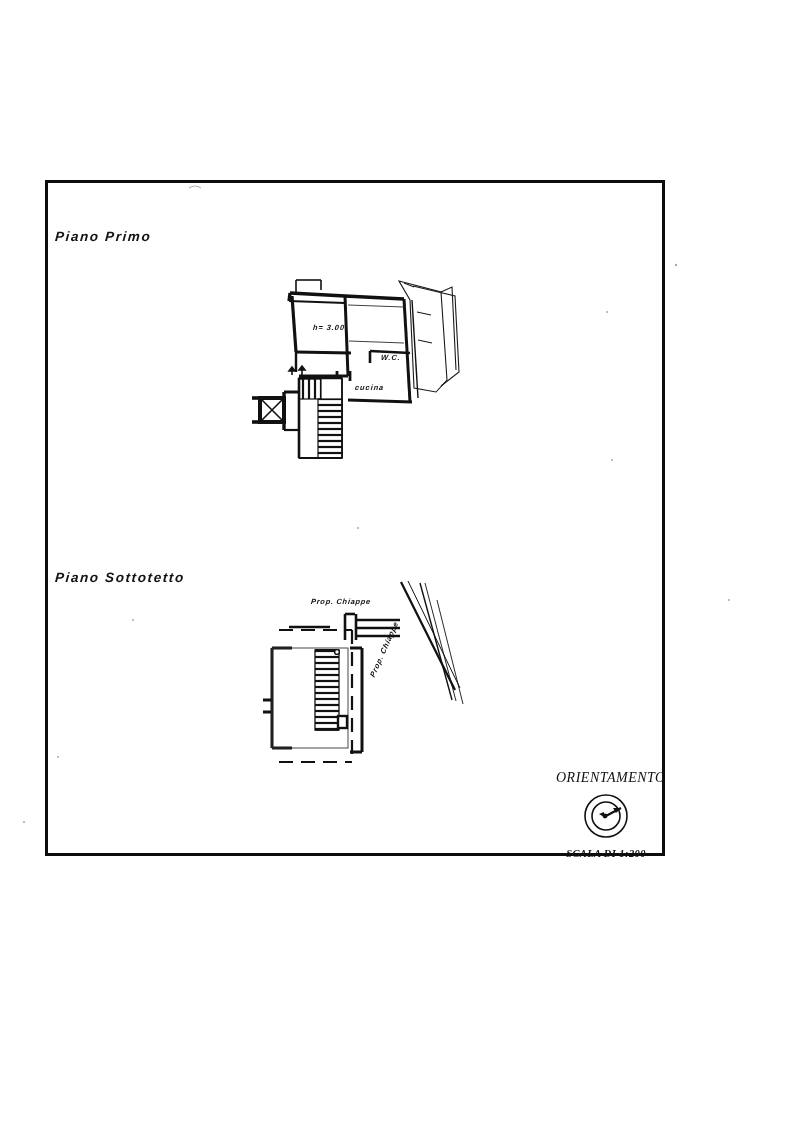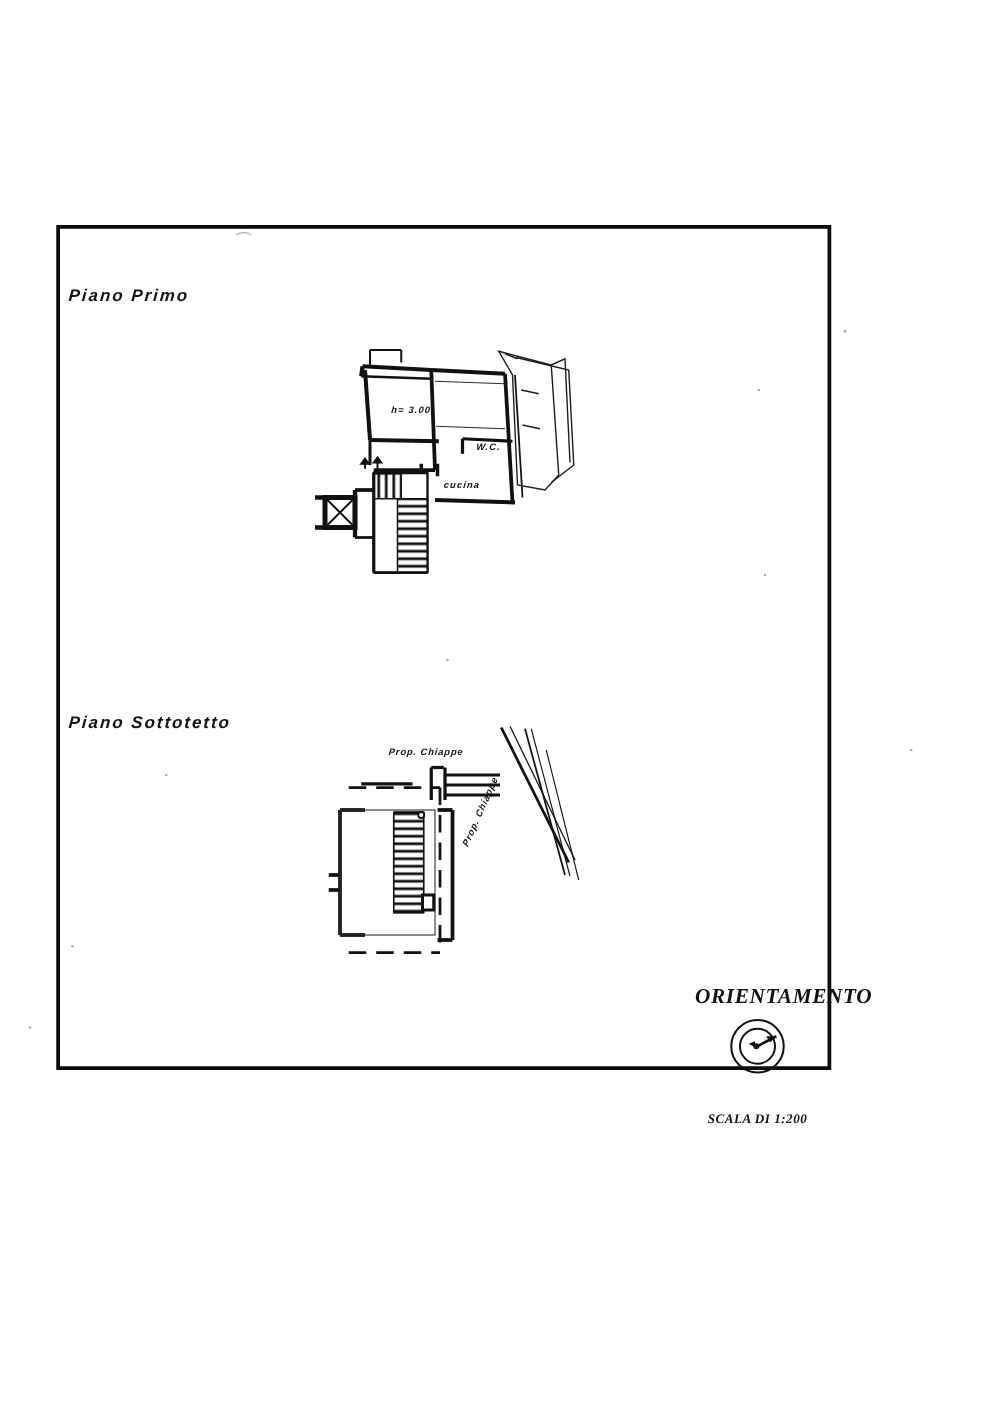--- a/index.html
+++ b/index.html
@@ -55,42 +55,40 @@
 
   #orient-block {
     position: absolute;
     left: 556px;
     top: 770px;
     width: 100px;
     text-align: center;
   }
   #orient-title {
     font-family: "Liberation Serif", serif;
-    font-weight: bold;
+    font-weight: normal;
     font-style: italic;
-    font-size: 17px;
+    font-size: 14px;
     letter-spacing: 0.5px;
     color: #111;
     white-space: nowrap;
-    margin-top: 17px;
   }
   #orient-compass {
     margin: 6px auto 4px auto;
     width: 48px;
     height: 48px;
   }
   #orient-scale {
     font-family: "Liberation Serif", serif;
     font-weight: bold;
     font-style: italic;
     font-size: 10.5px;
     letter-spacing: 0.4px;
     color: #111;
     white-space: nowrap;
-    margin-top: 20px;
   }
 
   .room-text {
     position: absolute;
     font-family: "Liberation Sans", sans-serif;
     font-style: italic;
     font-weight: 700;
     font-size: 7.5px;
     letter-spacing: 0.9px;
     color: #101010;

